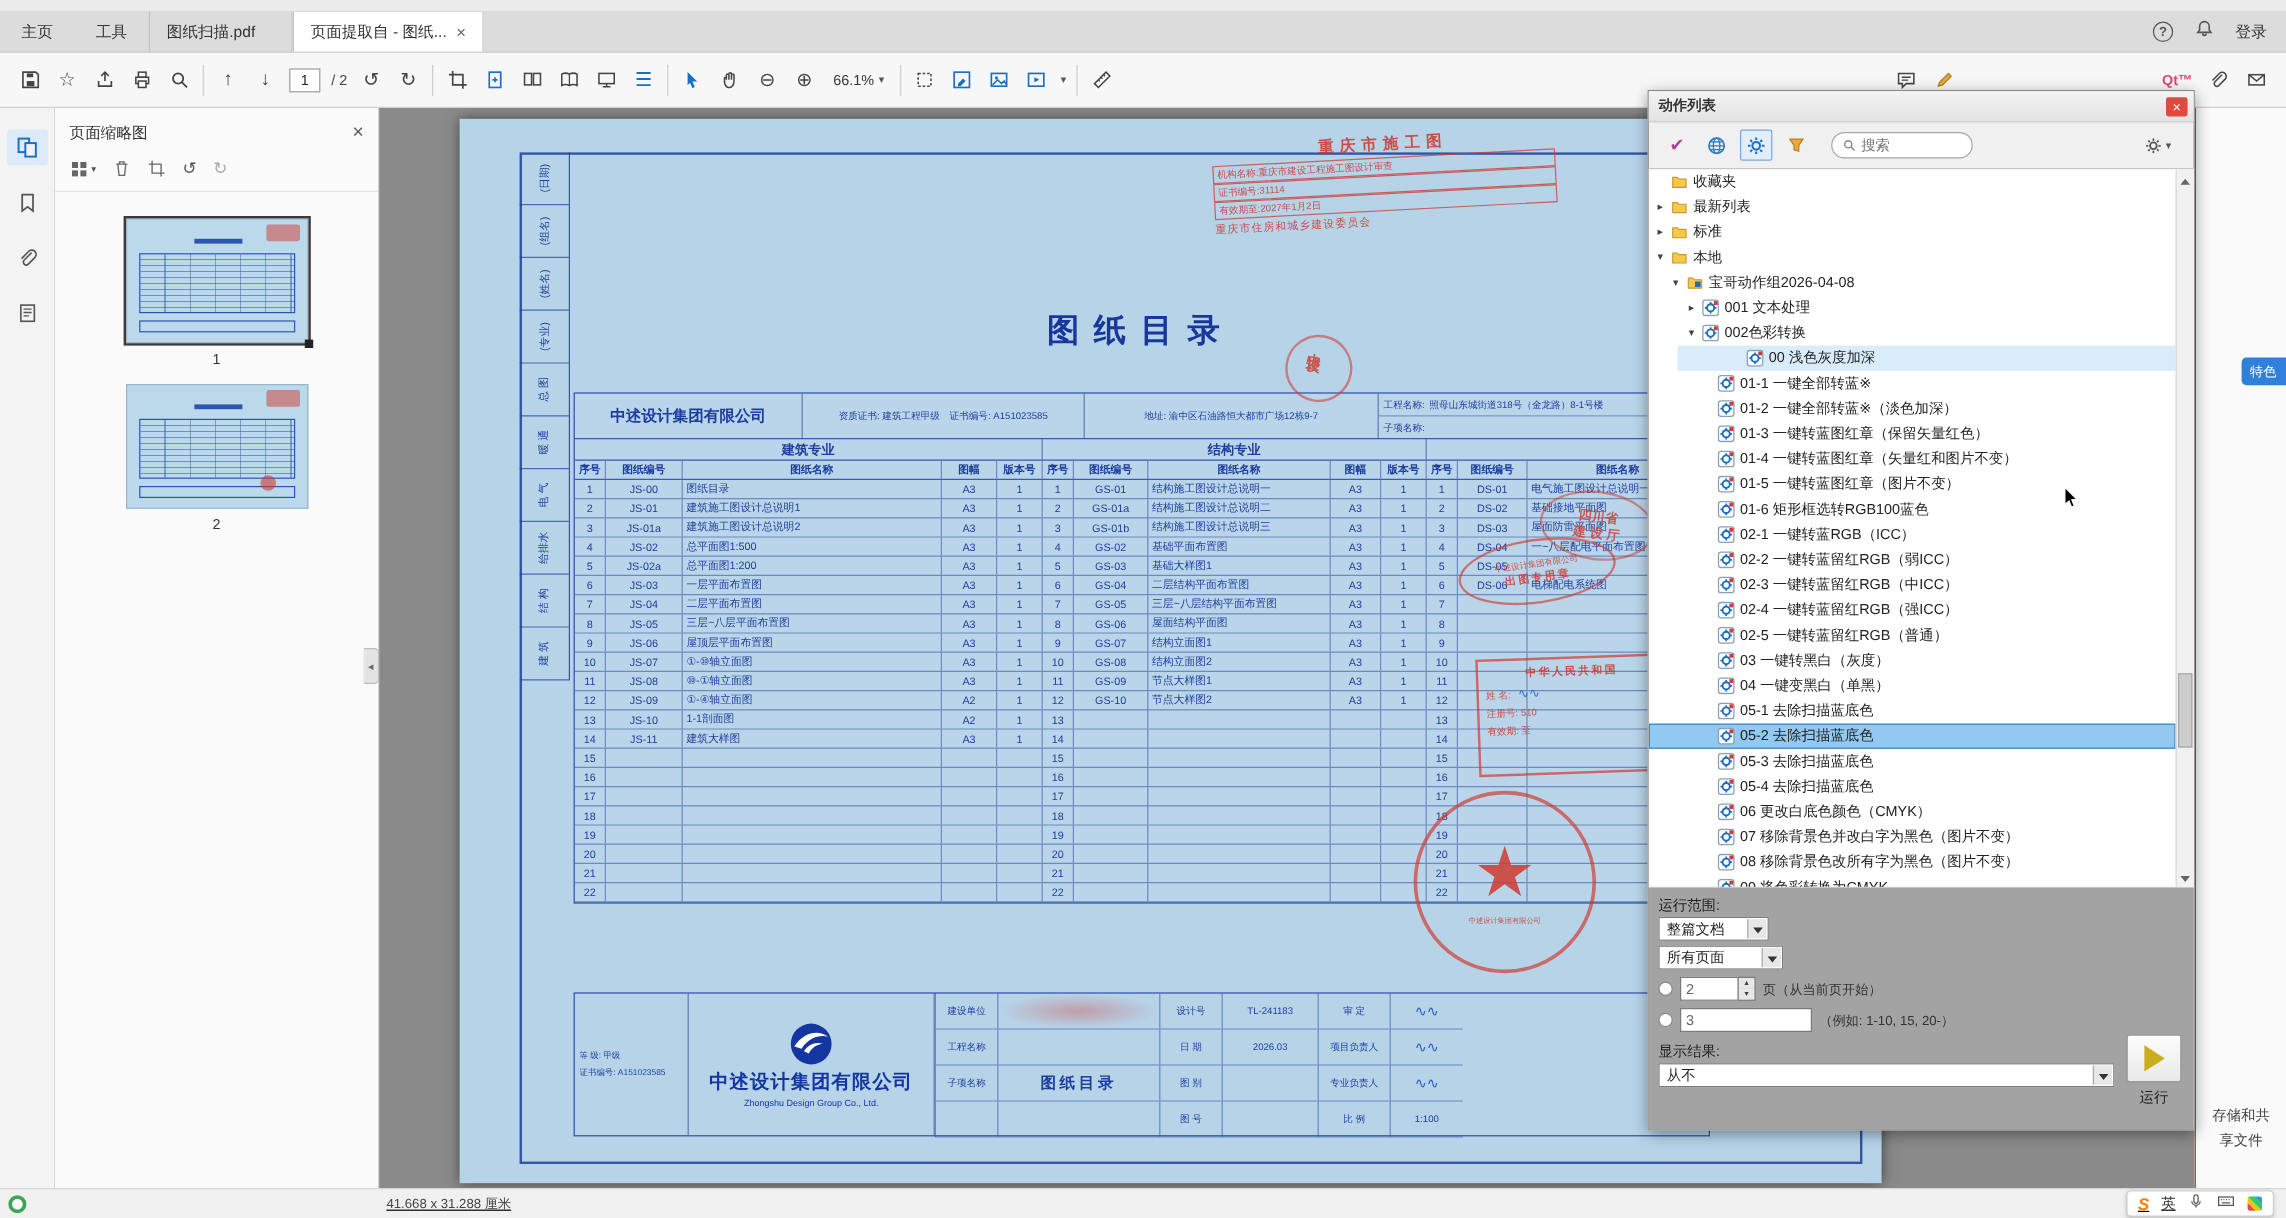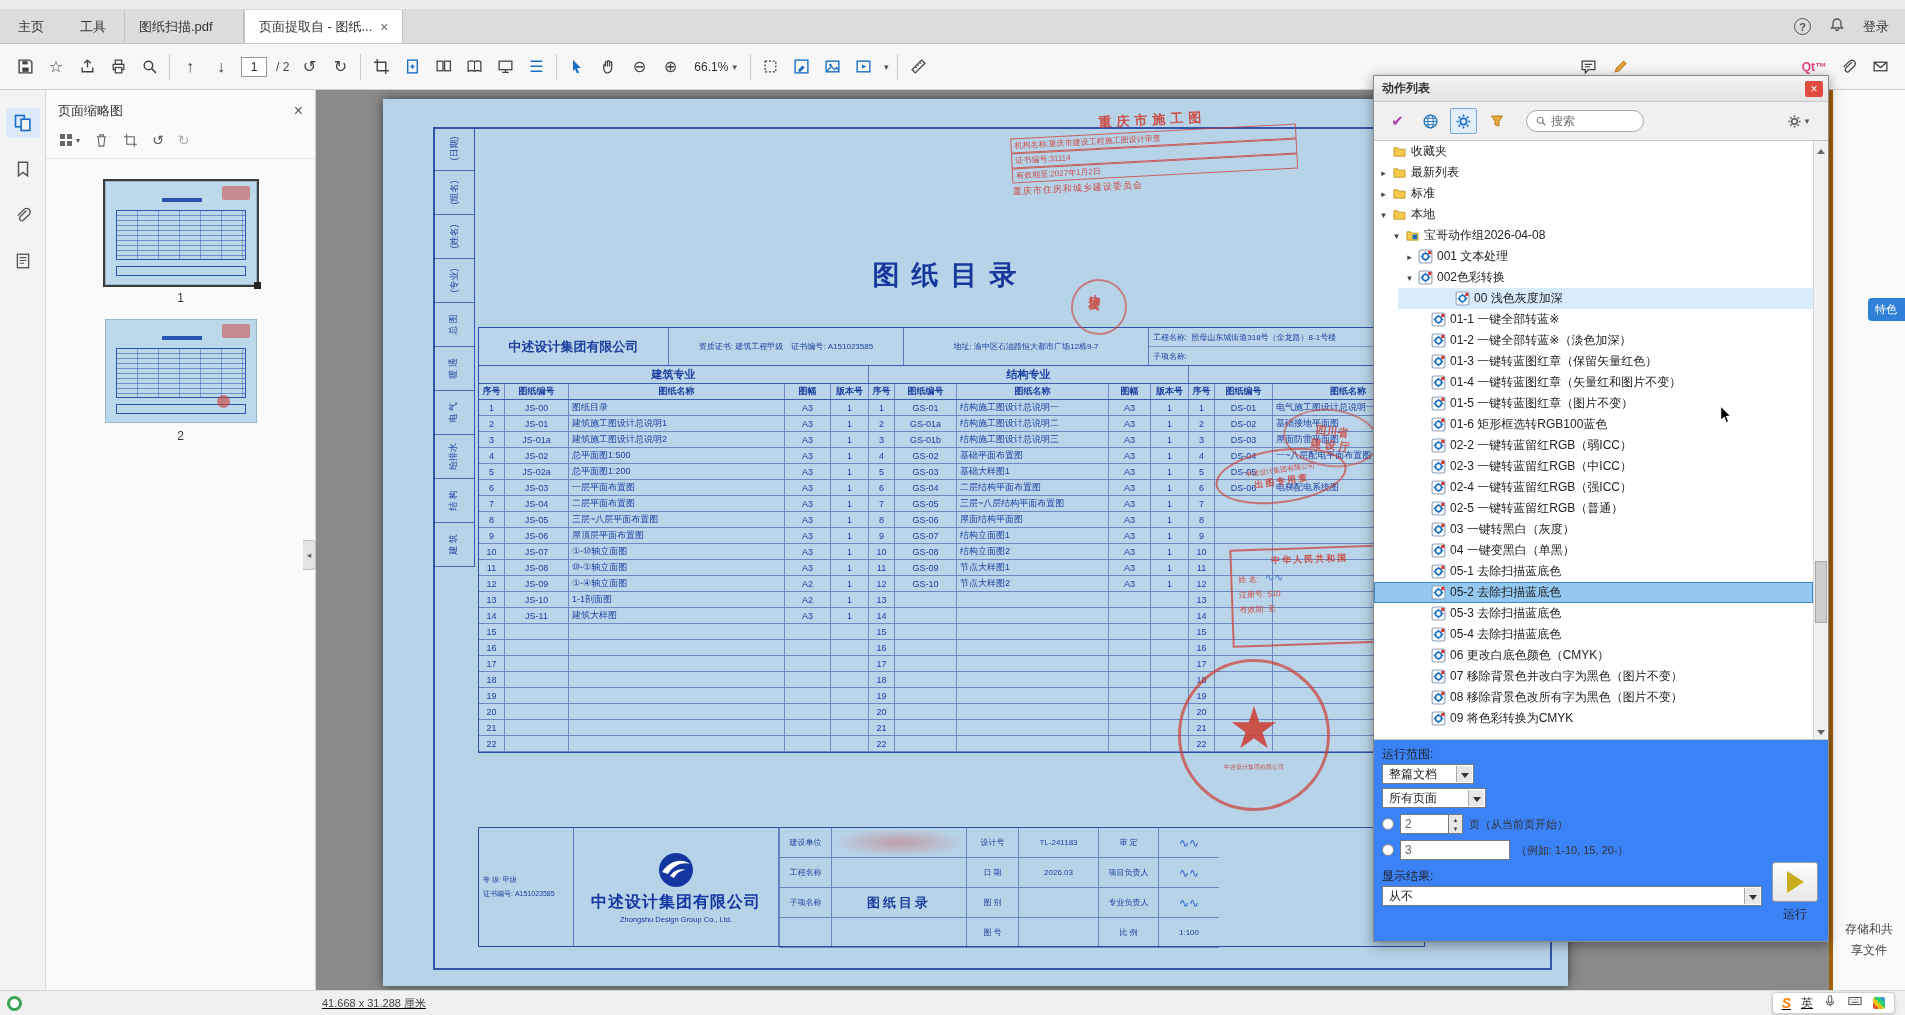--- a/index.html
+++ b/index.html
@@ -71,21 +71,21 @@
     border-radius:50%; background:rgba(207,58,48,.6); }
   .thumb:nth-child(2) .m-star { display:block; }
   .thumb-label { font-size:12px; color:#333; }
 
   .collapse-tab { position:absolute; left:303px; top:540px; width:13px; height:30px; background:#e3e3e3;
     border:1px solid #bdbdbd; border-left:none; border-radius:0 4px 4px 0; display:flex; align-items:center;
     justify-content:center; font-size:9px; color:#666; z-index:30; }
 
   .canvas { flex:1; position:relative; overflow:hidden; background:#8a8a8a; }
 
-  .right-strip { width:76px; background:#fafafa; border-left:4px solid #a16207; position:relative; }
+  .right-strip { width:76px; background:#fafafa; border-left:1px solid #a16207; position:relative; }
   .share-text { position:absolute; bottom:30px; left:0; right:0; text-align:center; font-size:12px; color:#444; line-height:1.7; }
 
   .feature-tab { position:absolute; right:0; top:298px; background:#2f80d9; color:#fff; font-size:11px;
     padding:4px 8px 4px 7px; border-radius:4px 0 0 4px; z-index:40; }
 
   
   .bottom-strip { position:absolute; left:0; right:0; bottom:0; height:25px; background:#f0f0f0;
     border-top:1px solid #d5d5d5; display:flex; align-items:center;text-decoration:underline; }
   .ball { width:15px; height:15px; border-radius:50%; border:3px solid #3aa655; background:#fff; margin-left:7px; }
   .size-ind { margin-left:300px; font-size:11px; color:#444; }
@@ -198,21 +198,21 @@
   .trow[data-icon="folder"] .ic-folder { display:block; }
   .trow[data-icon="group"] .ic-group { display:block; }
   .trow[data-icon="action"] .ic-action { display:block; }
   .tlabel { overflow:hidden; }
   .ap-scroll { position:absolute; right:0; top:0; width:15px; height:100%; background:#f1f1f1; border-left:1px solid #d6d6d6; }
   .sb-btn { position:absolute; left:0; width:14px; height:15px; background:#f1f1f1; }
   .sb-btn::after { content:""; position:absolute; left:3px; border:4px solid transparent; }
   .sb-up { top:0; } .sb-up::after { top:4px; border-bottom:5px solid #666; }
   .sb-down { bottom:0; } .sb-down::after { top:6px; border-top:5px solid #666; }
   .sb-thumb { position:absolute; left:1px; top:420px; width:12px; height:62px; background:#cdcdcd; border:1px solid #a8a8a8; }
-  .ap-bottom { position:relative; flex:1; background:#3b82f6; }
+  .ap-bottom { position:relative; flex:1; background:#a3a3a3; }
   .ap-lab { position:absolute; font-size:12px; color:#222; }
   .sel { position:absolute; height:20px; background:#fff; border:1px solid #7a7a7a; font-size:12px; color:#222;
     display:flex; align-items:center; padding-left:6px; }
   .sel-arrow { position:absolute; right:1px; top:1px; bottom:1px; width:16px; background:#e7e7e7; border-left:1px solid #aaa; }
   .sel-arrow::after { content:""; position:absolute; left:4px; top:7px; border:4px solid transparent; border-top:5px solid #333; }
   .ap-row { position:absolute; display:flex; align-items:center; gap:6px; }
   .radio { width:12px; height:12px; border:1px solid #8a8a8a; border-radius:50%; background:#fff; flex:none; }
   .numbox { display:flex; height:20px; }
   .numbox input { width:48px; border:1px solid #7a7a7a; border-right:none; font-size:12px; padding-left:4px; color:#666; }
   .spin { width:15px; display:flex; flex-direction:column; border:1px solid #7a7a7a; }
@@ -1381,20 +1381,33 @@
         <span class="chev"></span>
         <span class="ticon">
 
           <svg class="ic-action" width="15" height="15" viewBox="0 0 14 14">
               <rect x="1" y="1" width="12" height="12" rx="2" fill="#fff" stroke="#8aa0b8" stroke-width="1"></rect>
               <circle cx="7" cy="7" r="2.8" fill="none" stroke="#1a6fc4" stroke-width="1.5"></circle>
               <path d="M7 2.5v2M7 9.5v2M2.5 7h2M9.5 7h2" stroke="#1a6fc4" stroke-width="1.3"></path>
               <rect x="9.5" y="1.8" width="3" height="3" fill="#d23b2f"></rect>
             </svg>
         </span>
+        <span class="tlabel">02-1 一键转蓝RGB（ICC）</span>
+      </div>
+        <div class="trow" data-icon="action" style="padding-left: 43px;">
+        <span class="chev"></span>
+        <span class="ticon">
+
+          <svg class="ic-action" width="15" height="15" viewBox="0 0 14 14">
+              <rect x="1" y="1" width="12" height="12" rx="2" fill="#fff" stroke="#8aa0b8" stroke-width="1"></rect>
+              <circle cx="7" cy="7" r="2.8" fill="none" stroke="#1a6fc4" stroke-width="1.5"></circle>
+              <path d="M7 2.5v2M7 9.5v2M2.5 7h2M9.5 7h2" stroke="#1a6fc4" stroke-width="1.3"></path>
+              <rect x="9.5" y="1.8" width="3" height="3" fill="#d23b2f"></rect>
+            </svg>
+        </span>
         <span class="tlabel">02-2 一键转蓝留红RGB（弱ICC）</span>
       </div>
         <div class="trow" data-icon="action" style="padding-left: 43px;">
         <span class="chev"></span>
         <span class="ticon">
 
           <svg class="ic-action" width="15" height="15" viewBox="0 0 14 14">
               <rect x="1" y="1" width="12" height="12" rx="2" fill="#fff" stroke="#8aa0b8" stroke-width="1"></rect>
               <circle cx="7" cy="7" r="2.8" fill="none" stroke="#1a6fc4" stroke-width="1.5"></circle>
               <path d="M7 2.5v2M7 9.5v2M2.5 7h2M9.5 7h2" stroke="#1a6fc4" stroke-width="1.3"></path>

